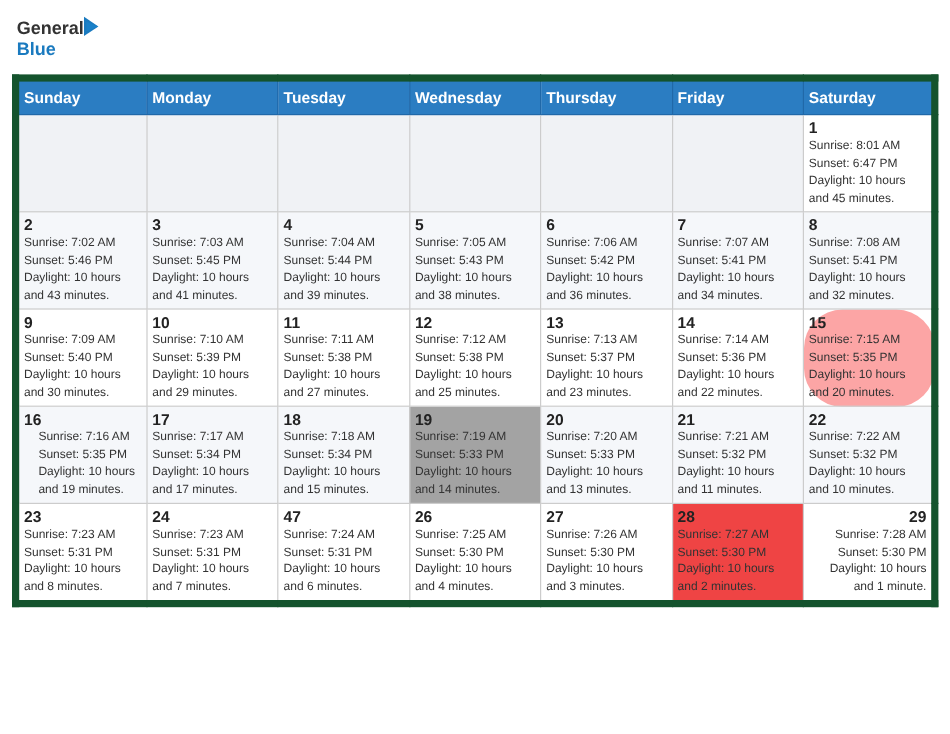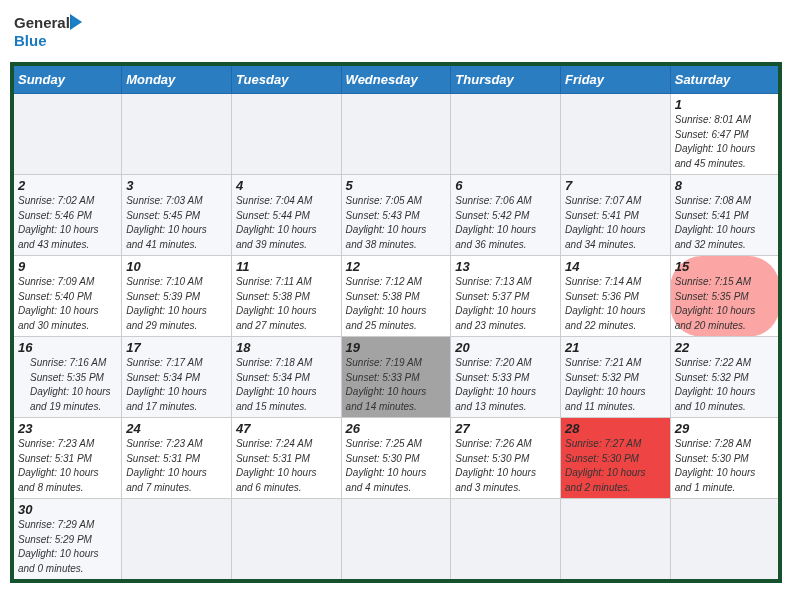--- a/index.html
+++ b/index.html
@@ -30,22 +30,21 @@
       font-weight: 300;
       color: #222;
     }
     .subtitle {
       font-size: 14px;
       color: #555;
     }
     .calendar {
       width: 100%;
       border-collapse: collapse;
-      border: 4px solid #14532d;
-      font-style: italic;
+      border: 6px solid #14532d;
     }
     .calendar th {
       background: #2b7dc2;
       color: #fff;
       font-size: 13px;
       font-weight: bold;
       padding: 6px 4px;
       text-align: left;
       border: 1px solid #2068a8;
     }
@@ -316,37 +315,22 @@
 Daylight: 10 hours
 and 3 minutes.</div>
         </td>
         <td style="background: #ef4444;">
           <span class="day-number">28</span>
           <div class="day-info" style="white-space: pre-line;">Sunrise: 7:27 AM
 Sunset: 5:30 PM
 Daylight: 10 hours
 and 2 minutes.</div>
         </td>
-        <td style="background: rgb(255, 255, 255);">
+        <td style="background: rgb(255, 255, 255); text-align: right;">
           <span class="day-number">29</span>
           <div class="day-info" style="white-space: pre-line;">Sunrise: 7:28 AM
 Sunset: 5:30 PM
 Daylight: 10 hours
 and 1 minute.</div>
         </td>
-      </tr>
-      <tr>
-        <td style="background: rgb(245, 247, 250);">
-          <span class="day-number">30</span>
-          <div class="day-info" style="white-space: pre-line;">Sunrise: 7:29 AM
-Sunset: 5:29 PM
-Daylight: 10 hours
-and 0 minutes.</div>
-        </td>
-        <td class="empty-cell" style="background: rgb(234, 236, 239);"></td>
-        <td class="empty-cell" style="background: rgb(234, 236, 239);"></td>
-        <td class="empty-cell" style="background: rgb(234, 236, 239);"></td>
-        <td class="empty-cell" style="background: rgb(234, 236, 239);"></td>
-        <td class="empty-cell" style="background: rgb(234, 236, 239);"></td>
-        <td class="empty-cell" style="background: rgb(234, 236, 239);"></td>
       </tr>
     </tbody>
 </table>
 
 </body></html>

